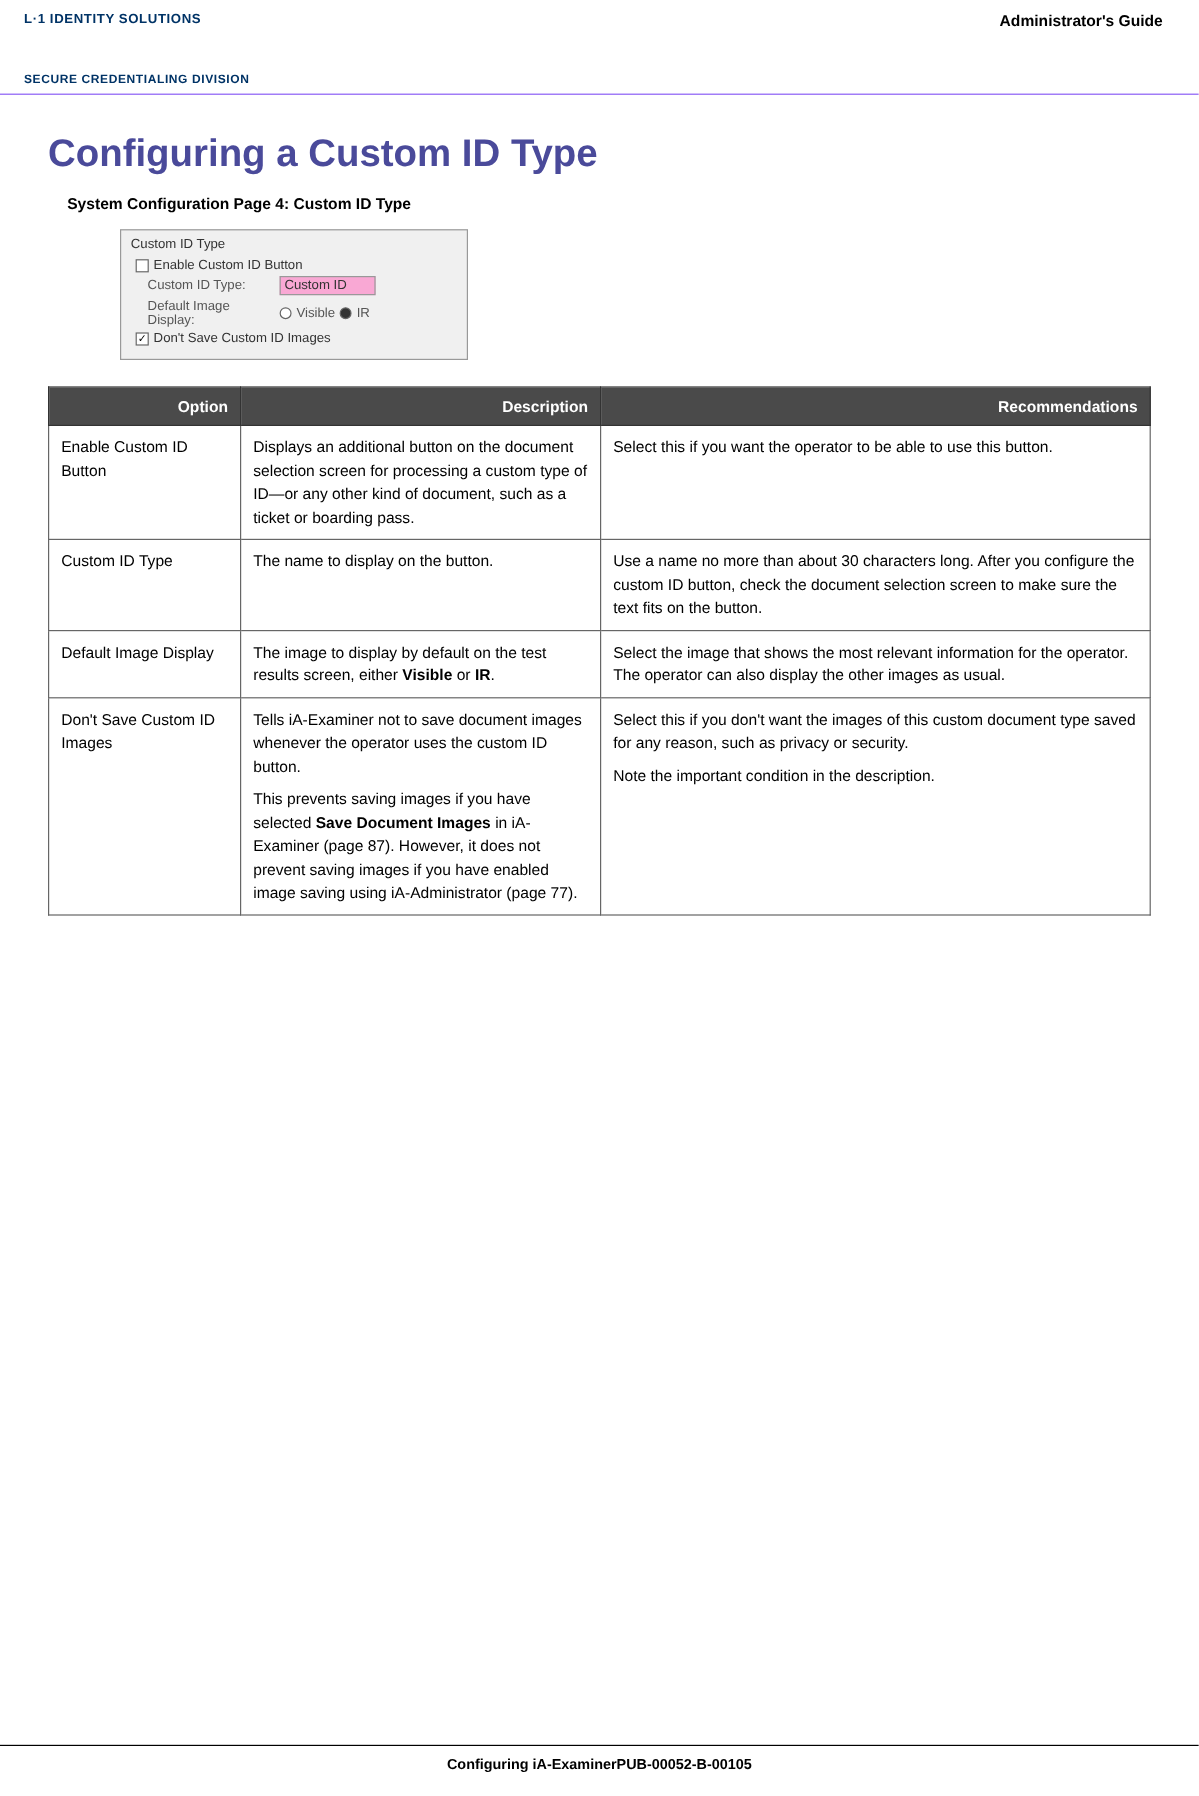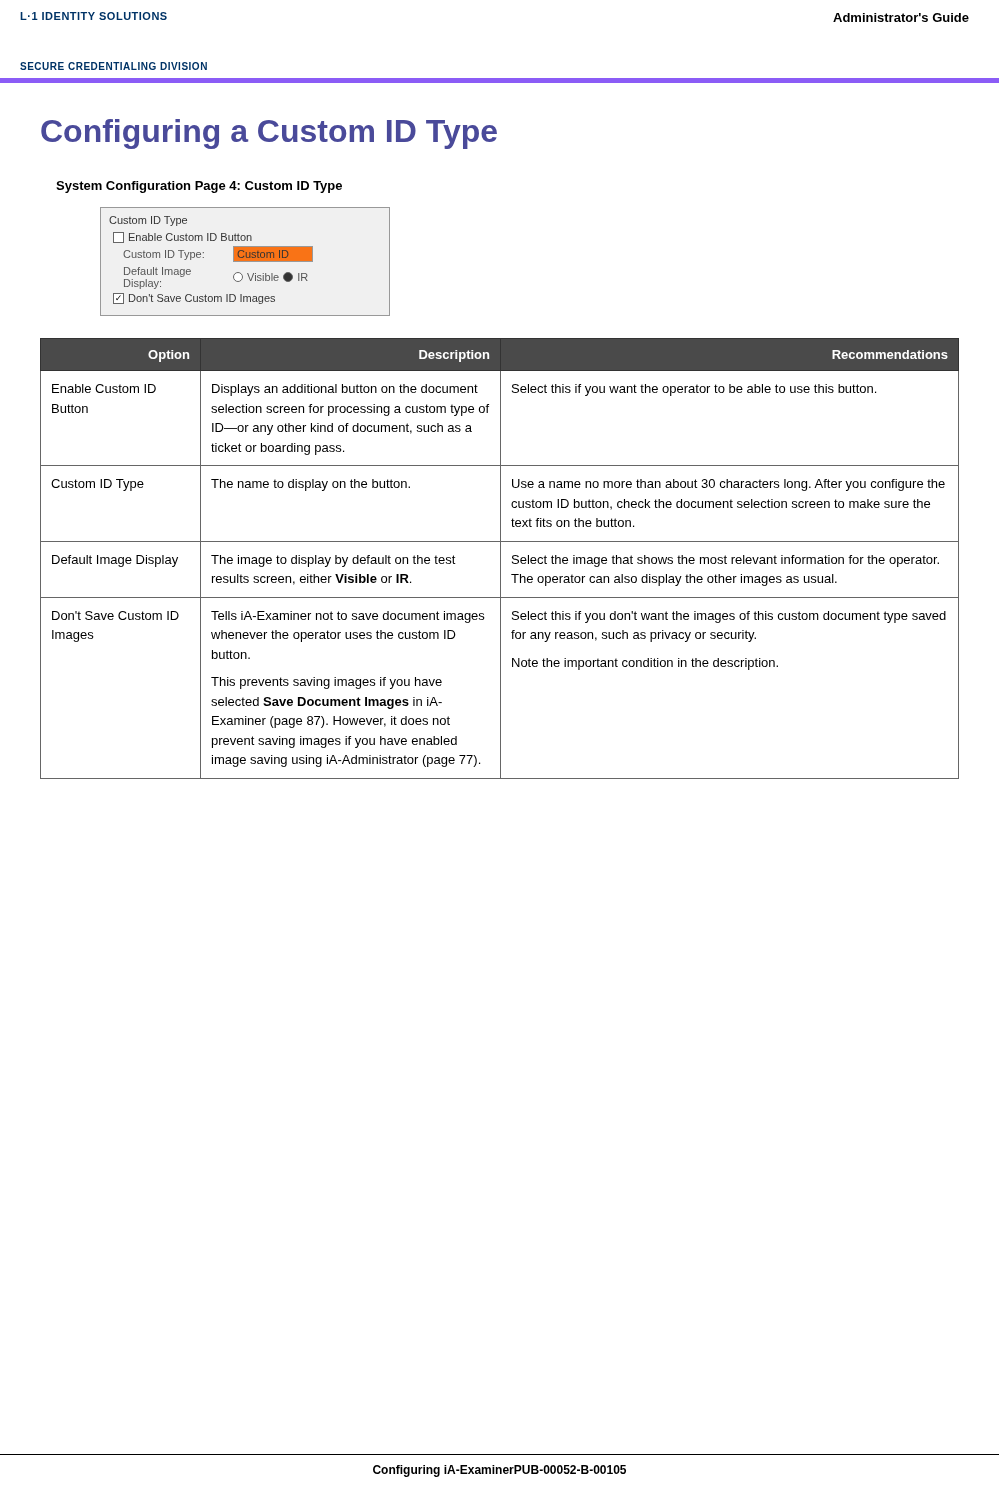--- a/index.html
+++ b/index.html
@@ -12,21 +12,21 @@
       min-height: 1497px;
       position: relative;
     }
 
     
     .header {
       display: flex;
       justify-content: space-between;
       align-items: flex-start;
       padding: 10px 30px 6px 20px;
-      border-bottom: 5px solid #8b5cf6;
+      border-bottom: 1px solid #8b5cf6;
     }
     .logo-block {
       display: flex;
       flex-direction: column;
     }
     .logo-line1 {
       font-size: 11px;
       font-weight: bold;
       color: #003366;
       letter-spacing: 0.5px;
@@ -47,21 +47,21 @@
     
     .main-content {
       padding: 20px 40px 20px 40px;
     }
 
     
     .page-title {
       font-size: 32px;
       font-weight: bold;
       color: #4a4a9a;
-      margin-bottom: 28px;
+      margin-bottom: 16px;
       margin-top: 10px;
     }
 
     
     .section-subtitle {
       font-size: 13px;
       font-weight: bold;
       margin-bottom: 14px;
       margin-left: 16px;
     }
@@ -106,21 +106,21 @@
       margin-bottom: 3px;
       padding-left: 14px;
     }
     .ui-field-label {
       font-size: 11px;
       color: #555;
       width: 110px;
     }
     .ui-field-input {
       border: 1px solid #999;
-      background: #f97316;
+      background: #f9a8d4;
       font-size: 11px;
       padding: 1px 3px;
       width: 80px;
       color: #333;
     }
     .ui-radio-group {
       display: flex;
       align-items: center;
       gap: 4px;
       font-size: 11px;

